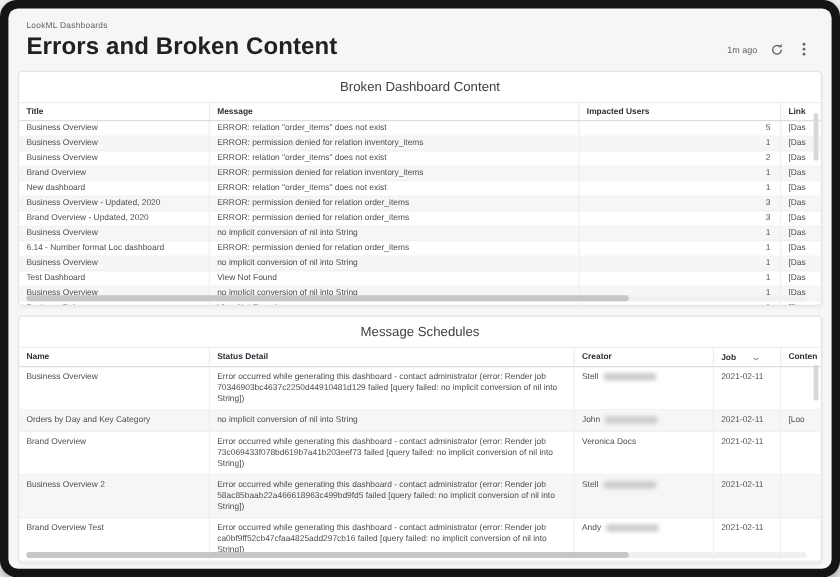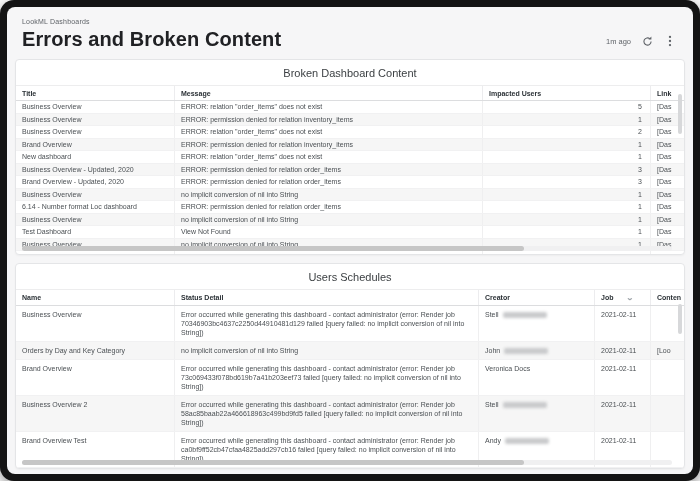--- a/index.html
+++ b/index.html
@@ -164,21 +164,21 @@
           </div>
         </div>
       <div class="vthumb v1"></div>
       <div class="hscroll">
         <div class="track"></div>
         <div class="thumbbar"></div>
       </div>
     </section>
 
     <section class="card card-2">
-      <div class="card-title">Users Schedules</div>
+      <div class="card-title">Message Schedules</div>
       <div class="thead t2" id="t2-head">
           <div class="th">Name</div>
           <div class="th">Status Detail</div>
           <div class="th">Creator</div>
           <div class="th">Job<span class="sorticon">⌄</span></div>
           <div class="th">Conten</div>
         </div>
       <div id="t2-body">
           <div class="trow t2">
             <div class="td">Business Overview</div>

